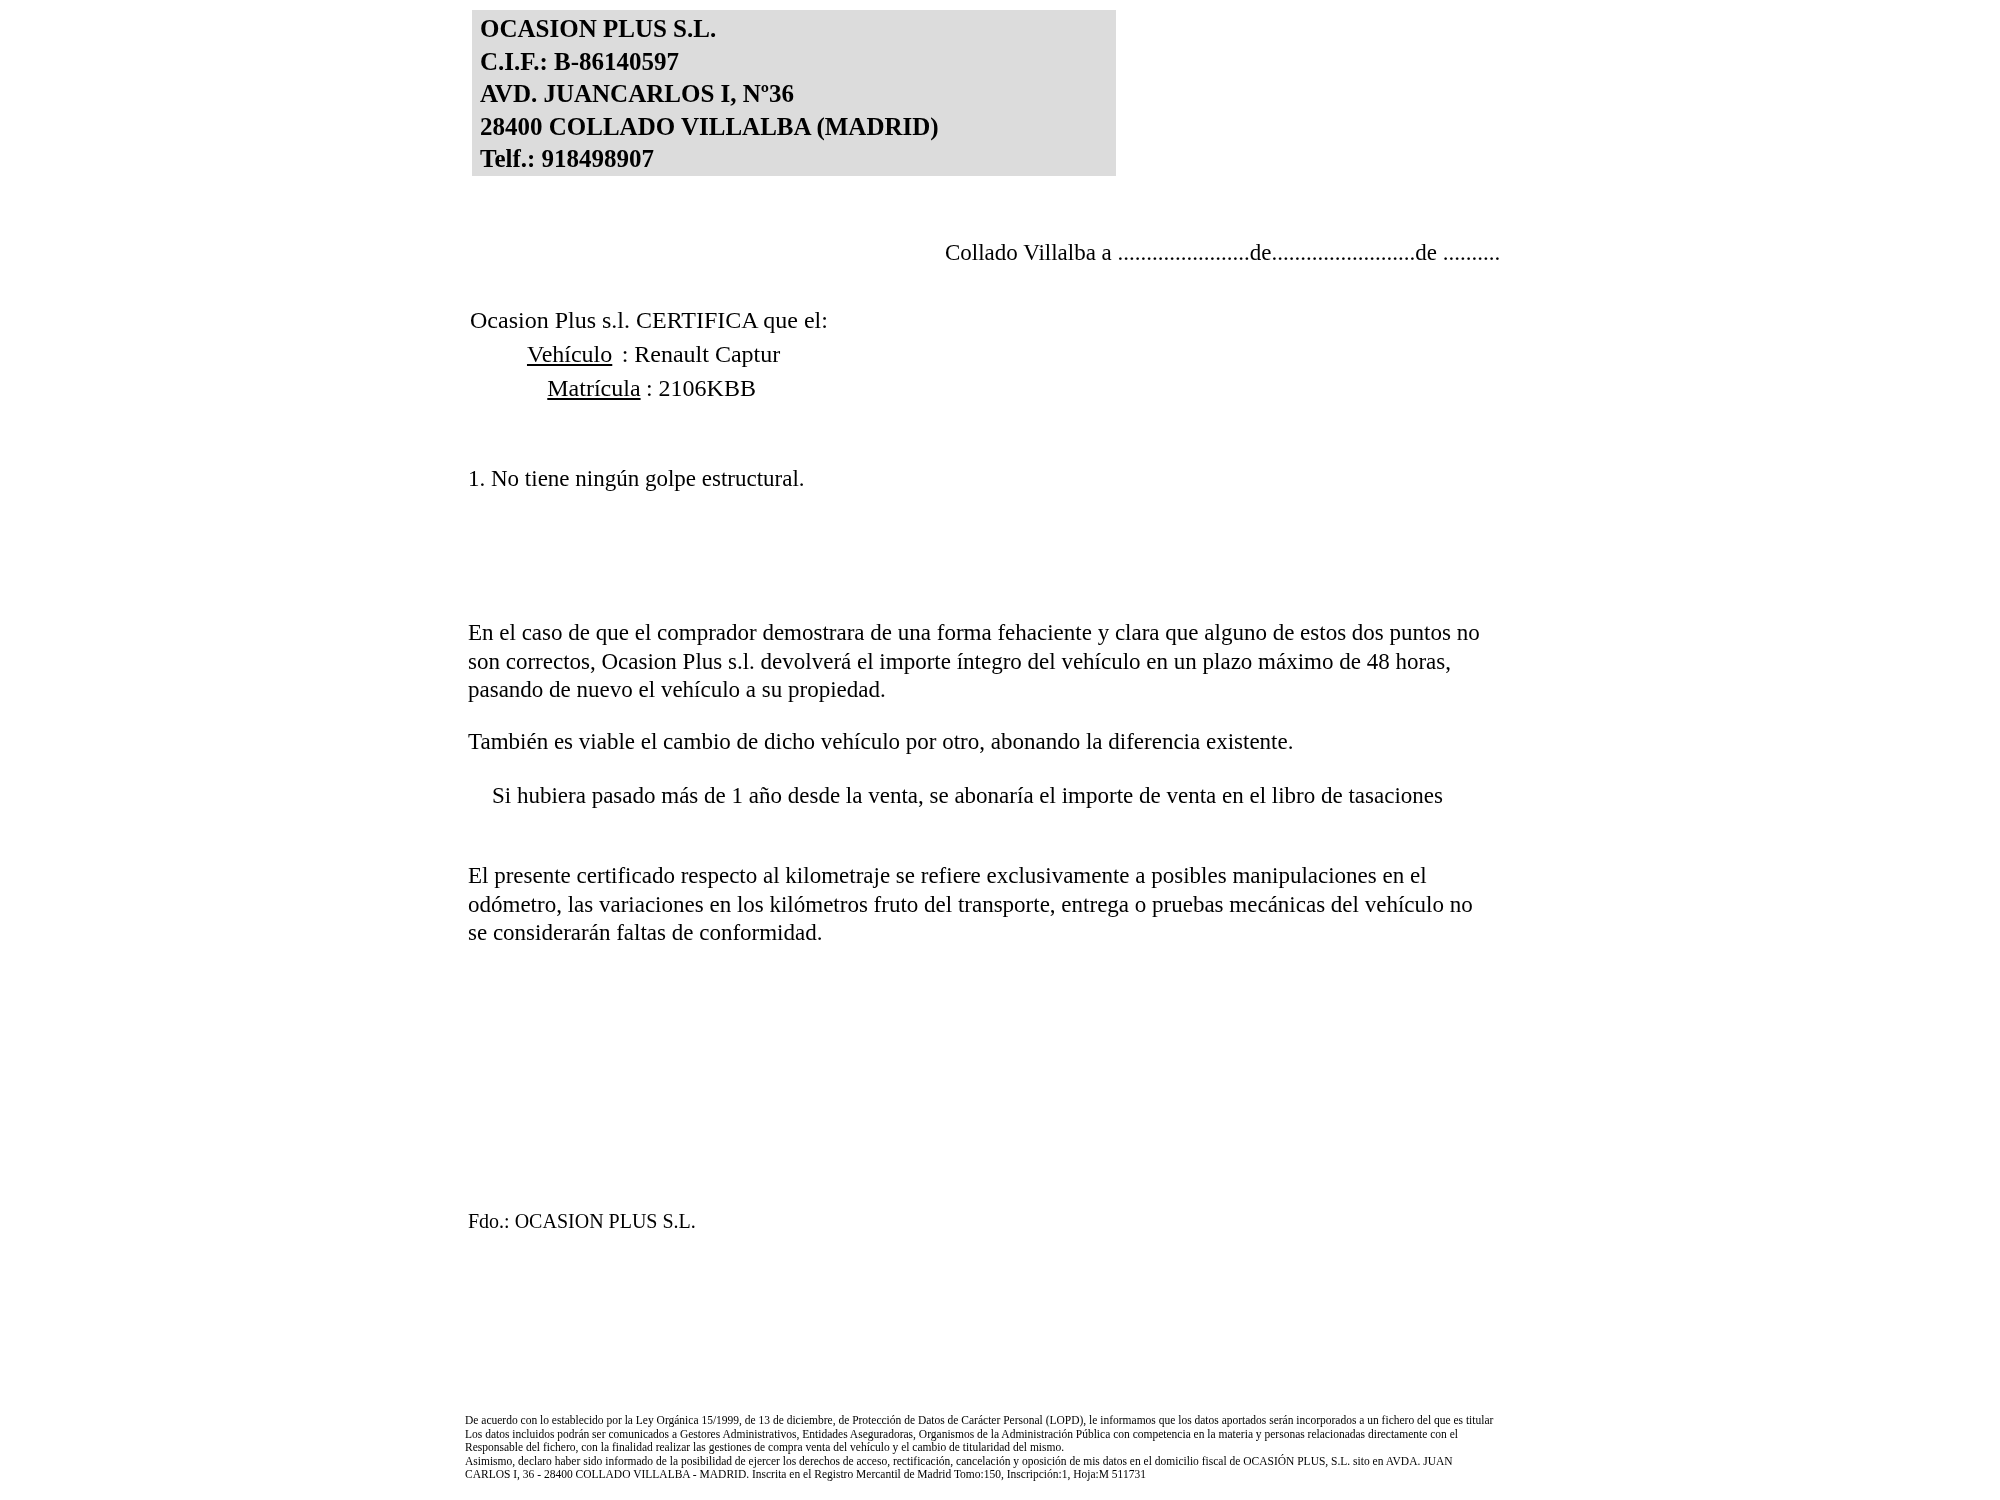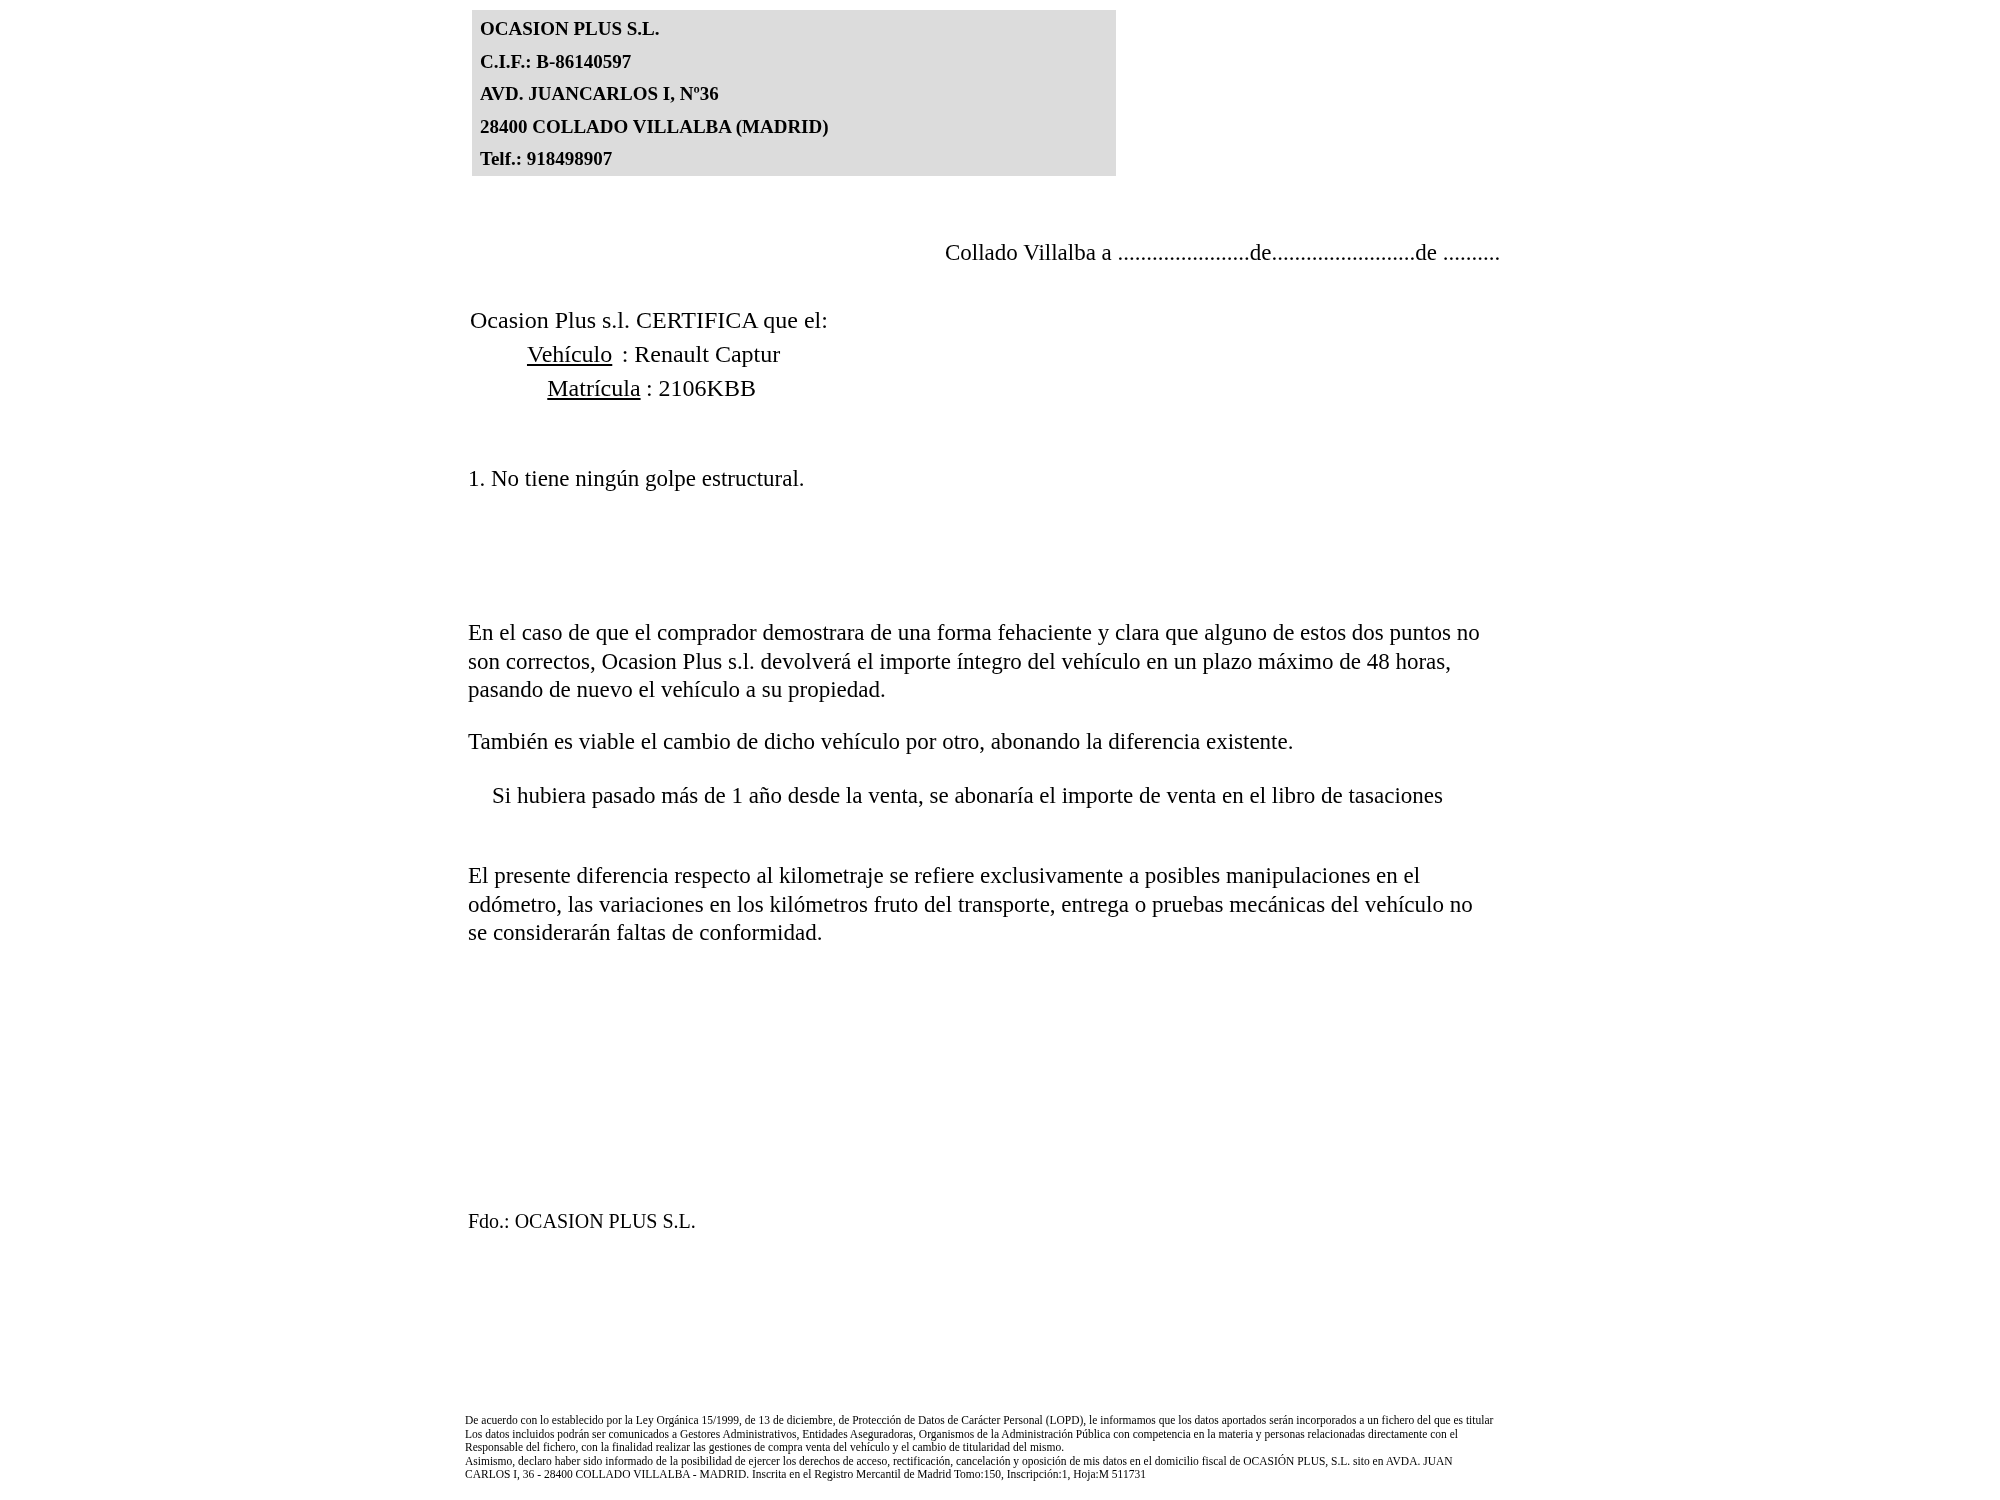--- a/index.html
+++ b/index.html
@@ -13,21 +13,21 @@
   }
   .abs{position:absolute;white-space:nowrap;text-align:center;}
   #header-box{
     position:absolute;
     left:472px;top:10px;
     width:644px;height:166px;
     background:#dcdcdc;
     padding:3px 0 0 8px;
     box-sizing:border-box;
     font-weight:bold;
-    font-size:19px;
+    font-size:25px;
     line-height:32.5px;
   }
   #date-line{
     left:945px;top:240px;
     font-size:23px;
   }
   #cert-block{
     left:470px;top:303px;
     font-size:24px;
     line-height:34px;
@@ -95,21 +95,21 @@
 
   <div class="para" style="top:728px;">
     <div>También es viable el cambio de dicho vehículo por otro, abonando la diferencia existente.</div>
   </div>
 
   <div class="para" style="top:782px;margin-left:24px;">
     <div>Si hubiera pasado más de 1 año desde la venta, se abonaría el importe de venta en el libro de tasaciones</div>
   </div>
 
   <div class="para" style="top:862px;">
-    <div>El presente diferencia respecto al kilometraje se refiere exclusivamente a posibles manipulaciones en el</div>
+    <div>El presente certificado respecto al kilometraje se refiere exclusivamente a posibles manipulaciones en el</div>
     <div>odómetro, las variaciones en los kilómetros fruto del transporte, entrega o pruebas mecánicas del vehículo no</div>
     <div>se considerarán faltas de conformidad.</div>
   </div>
 
   <div id="signature" class="abs">Fdo.: OCASION PLUS S.L.</div>
 
   <div id="legal-footer">
     <div>De acuerdo con lo establecido por la Ley Orgánica 15/1999, de 13 de diciembre, de Protección de Datos de Carácter Personal (LOPD), le informamos que los datos aportados serán incorporados a un fichero del que es titular</div>
     <div>Los datos incluidos podrán ser comunicados a Gestores Administrativos, Entidades Aseguradoras, Organismos de la Administración Pública con competencia en la materia y personas relacionadas directamente con el</div>
     <div>Responsable del fichero, con la finalidad realizar las gestiones de compra venta del vehículo y el cambio de titularidad del mismo.</div>

